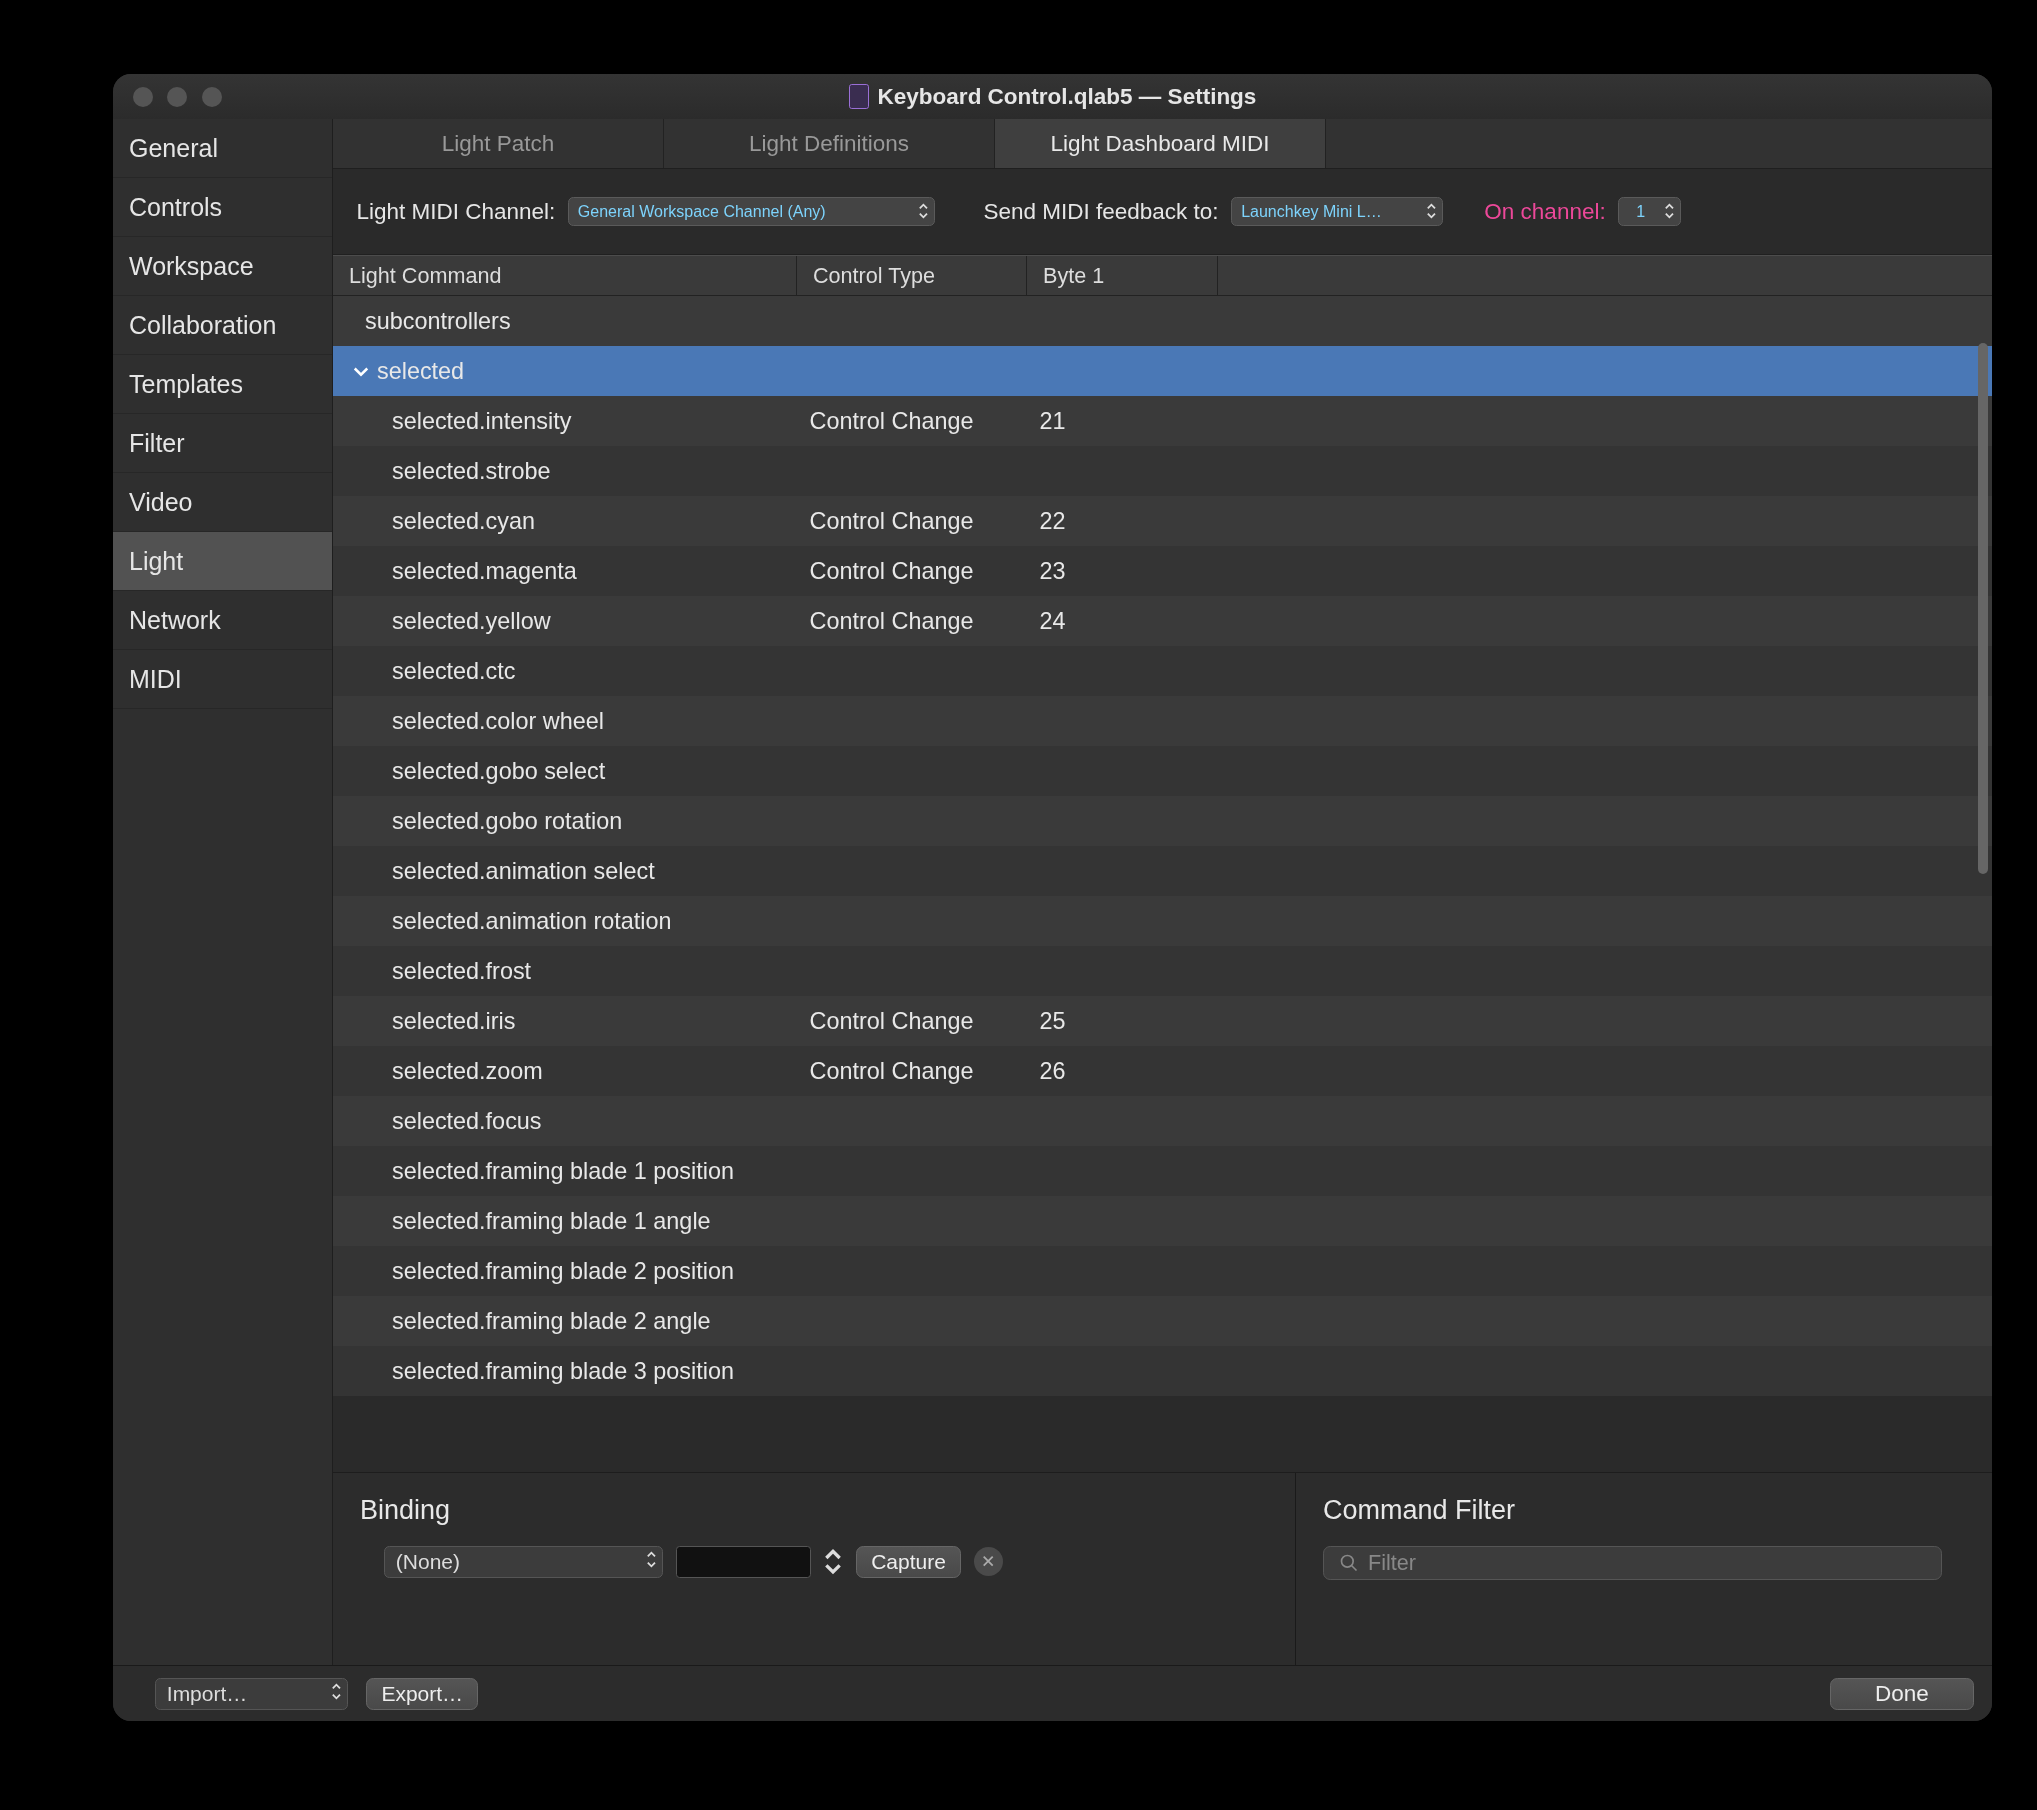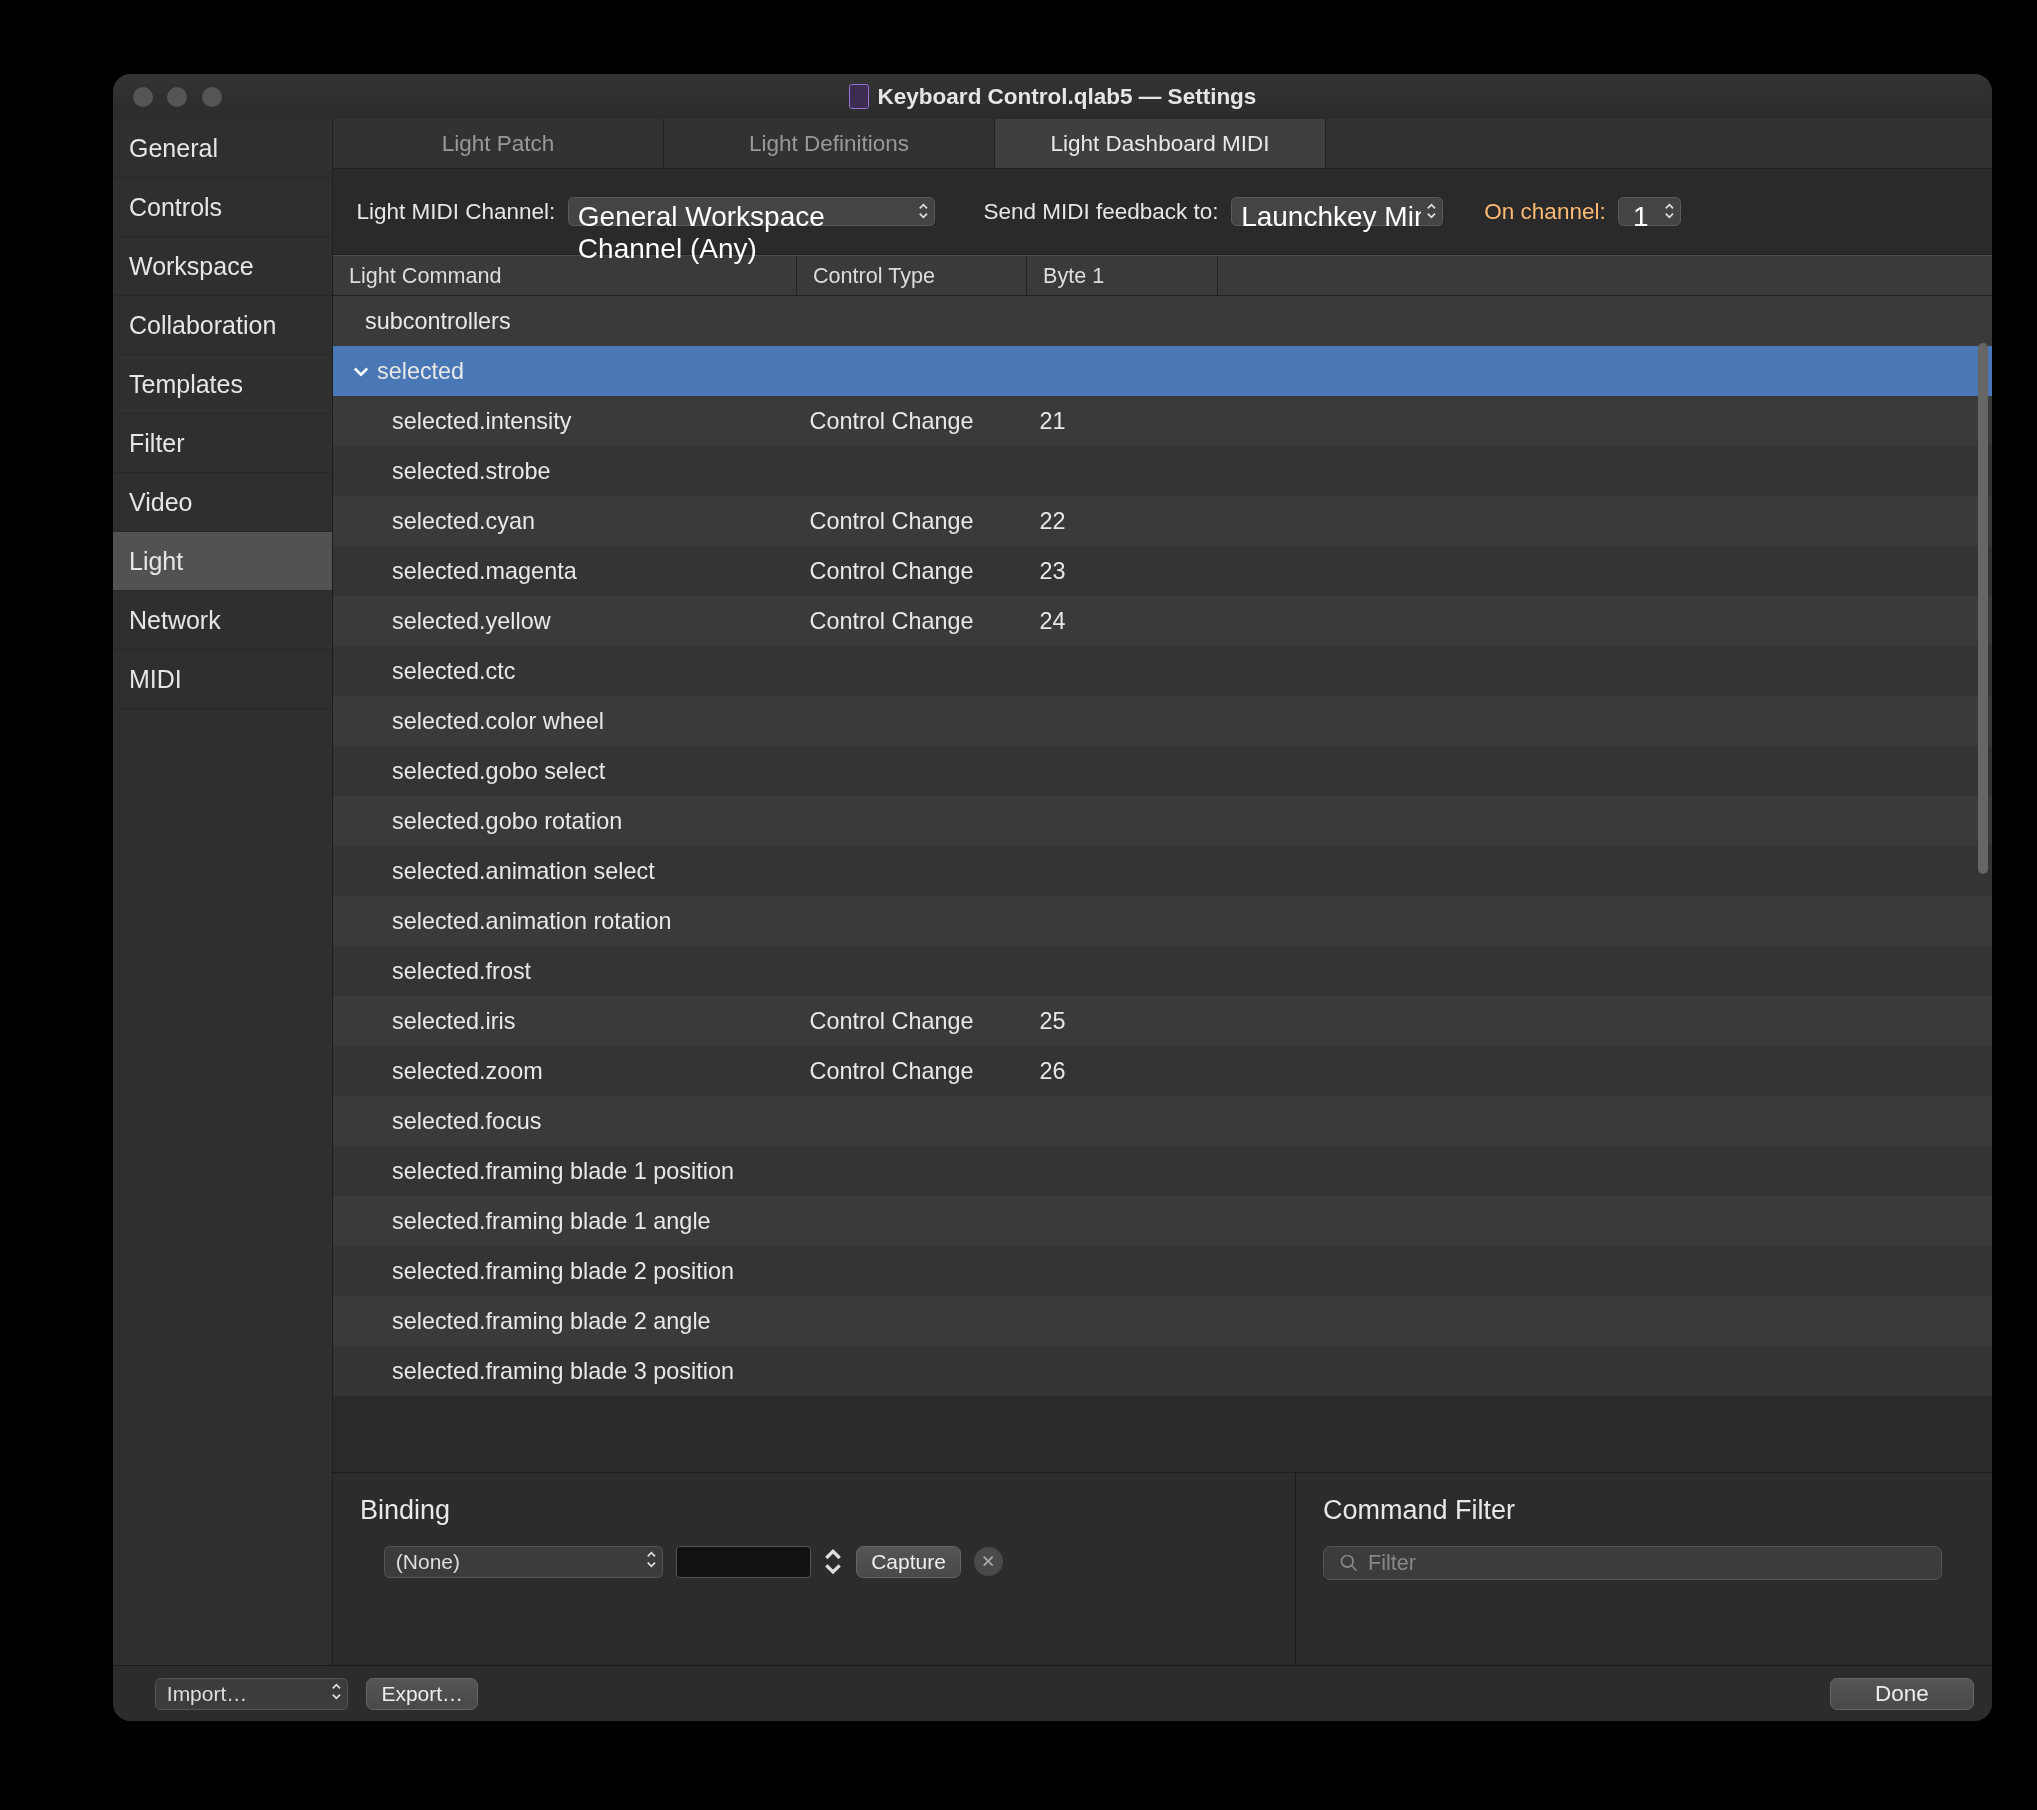--- a/index.html
+++ b/index.html
@@ -108,31 +108,31 @@
     height: 86px;
     display: flex;
     align-items: center;
     padding: 0 23.4px;
     gap: 12.6px;
     font-size: 22.5px;
     color: #e6e6e6;
     border-bottom: 0.9px solid #202020;
   }
   .label { white-space: nowrap; }
-  .dim { color: #fdba74; }
+  .dim { color: #ec4899; }
   .select {
     background: #444;
     border: 0.9px solid #5a5a5a;
-    color: #ffffff;
+    color: #7dd3fc;
     border-radius: 5.4px;
     padding: 2.7px 21.6px 2.7px 9px;
-    font-size: 28px;
+    font-size: 16px;
     position: relative;
     display: inline-flex;
-    align-items: flex-start;
+    align-items: center;
     height: 29px;
   }
   .select.small { width: 63px; justify-content: center; padding-left: 0; padding-right: 18px; }
   .select.wide { width: 367px; }
   .select.med { width: 212px; }
   
   .table-wrap { flex: 1; display: flex; flex-direction: column; min-height: 0; }
   .thead {
     height: 41px;
     display: flex;

